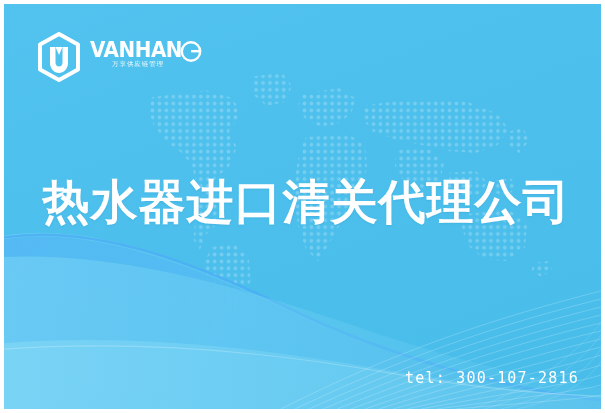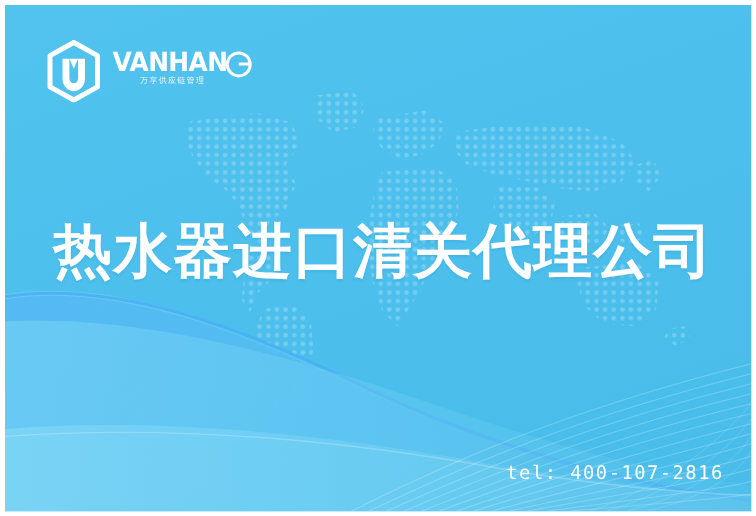--- a/index.html
+++ b/index.html
@@ -262,15 +262,15 @@
         <text x="0" y="17" font-family="DejaVu Sans, sans-serif" font-size="21" font-weight="bold" fill="#ffffff" letter-spacing="-0.5" textLength="92" lengthAdjust="spacingAndGlyphs">VANHAN</text>
         <circle cx="101" cy="11.5" r="9.2" fill="none" stroke="#ffffff" stroke-width="2.4"></circle>
         <rect x="101" y="10" width="9.5" height="2.4" fill="#ffffff"></rect>
       </svg>
       <div class="logo-sub">万享供应链管理</div>
     </div>
   </div>
 
   <div class="headline">热水器进口清关代理公司</div>
 
-  <div class="phone">tel: 400-107-2816</div>
+  <div class="phone">tel: 300-107-2816</div>
 
 </div>
 
 </body></html>

